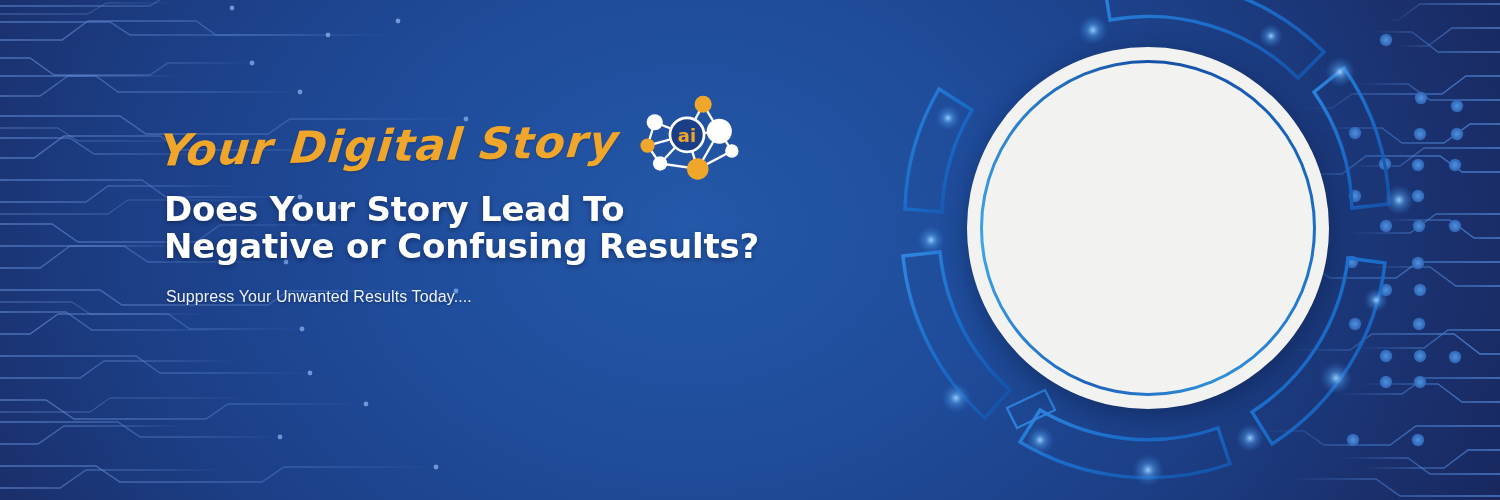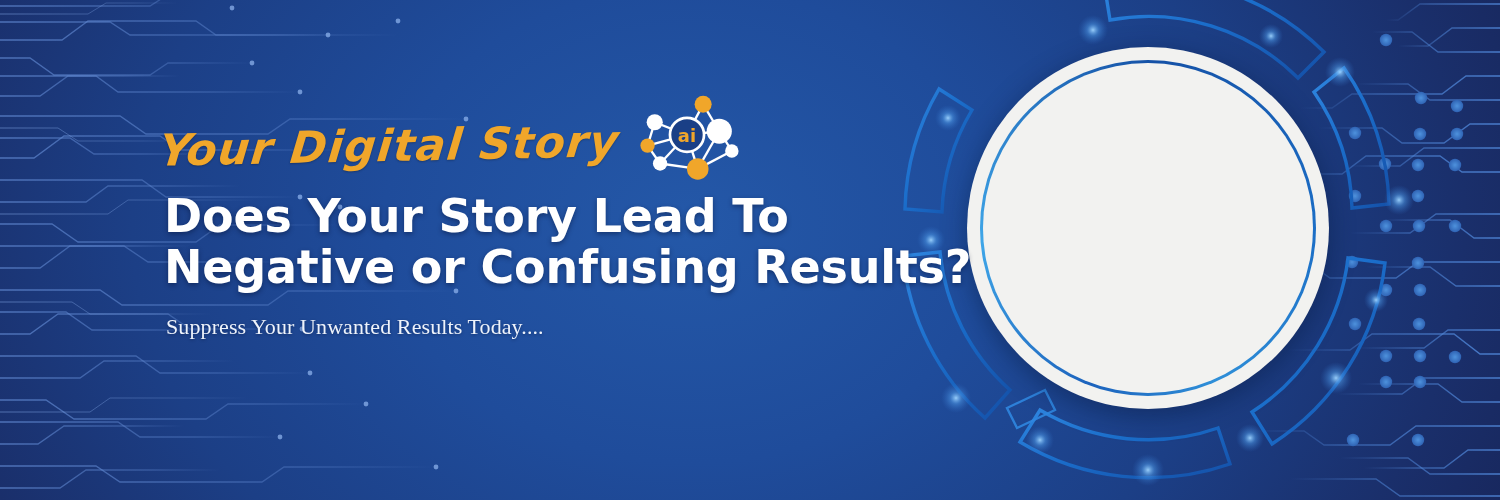--- a/index.html
+++ b/index.html
@@ -62,33 +62,33 @@
     margin-top: -6px;
     flex: 0 0 auto;
     text-decoration: underline;
   }
   .brand-mark svg { display:block; width:100%; height:100%; }
 
   .headline {
     margin: 6px 0 0 4px;
     color: #ffffff;
     font-family: "DejaVu Sans", sans-serif;
-    font-size: 46px;
+    font-size: 34px;
     font-weight: 700;
     line-height: 1.10;
     letter-spacing: -0.2px;
     text-shadow: 0 2px 5px rgba(4,16,48,.45);
   }
   .headline .ln { display: block; white-space: nowrap; }
 
   .subline {
     margin: 22px 0 0 6px;
     color: #eef3fb;
-    font-family: Liberation Serif, serif;
-    font-size: 22px;
+    font-family: Liberation Sans, sans-serif;
+    font-size: 16px;
     font-weight: 400;
     letter-spacing: .1px;
     white-space: nowrap;
     text-shadow: 0 1px 3px rgba(4,16,48,.4);
   }
 
   
   .hero {
     position: absolute;
     left: 967px;

